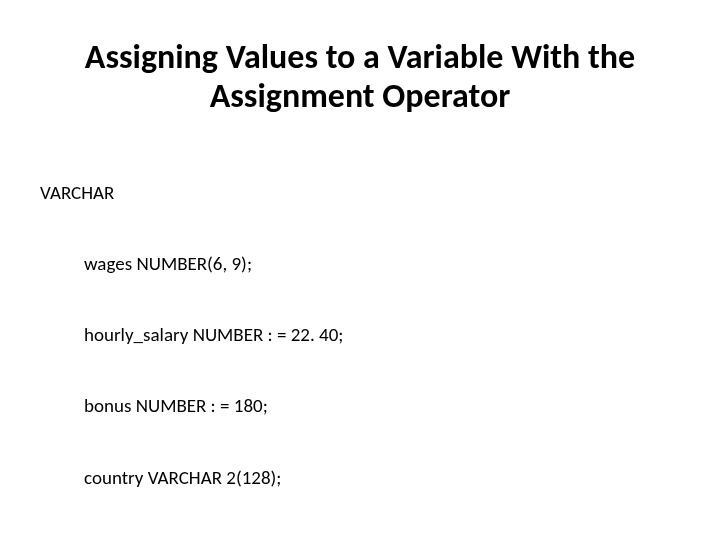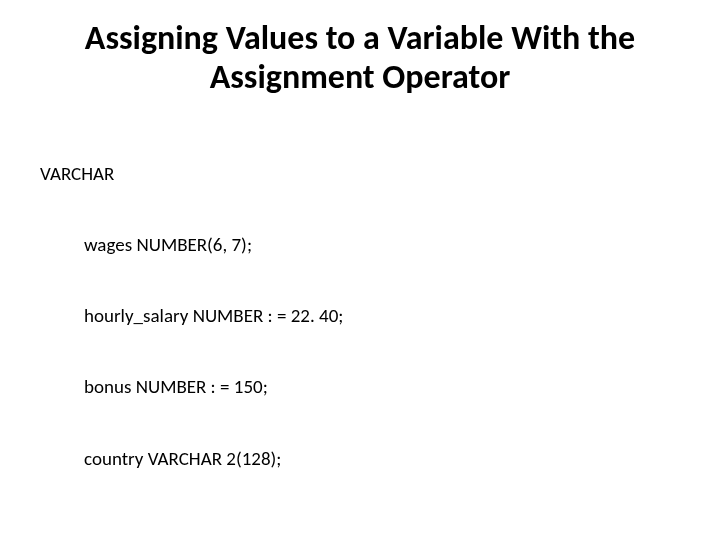--- a/index.html
+++ b/index.html
@@ -9,20 +9,21 @@
     height: 540px;
     background: #fff;
     font-family: Calibri, "Segoe UI", Arial, sans-serif;
     color: #000;
   }
   .slide {
     box-sizing: border-box;
     width: 720px;
     height: 447px;
     padding: 18px 40px 20px 40px;
+    margin-top: 19px;
   }
   .title {
     font-size: 34px;
     font-weight: 700;
     text-align: center;
     line-height: 1.15;
     margin: 0 0 18px 0;
     letter-spacing: 0px;
   }
   .code {
@@ -35,23 +36,23 @@
   .code .line { display: block; }
 </style>
 </head>
 <body>
 
 <div class="slide">
   <h1 class="title">Assigning Values to a Variable With the Assignment Operator</h1>
 
   <div class="code">
     <span class="line">VARCHAR</span>
-    <span class="indent">wages NUMBER(6, 7);</span>
+    <span class="indent">wages NUMBER(6, 9);</span>
     <span class="indent">hourly_salary NUMBER : = 22. 40;</span>
-    <span class="indent">bonus NUMBER : = 150;</span>
+    <span class="indent">bonus NUMBER : = 180;</span>
     <span class="indent">country VARCHAR 2(128);</span>
     
     
     
     
     
     
     
     
     

